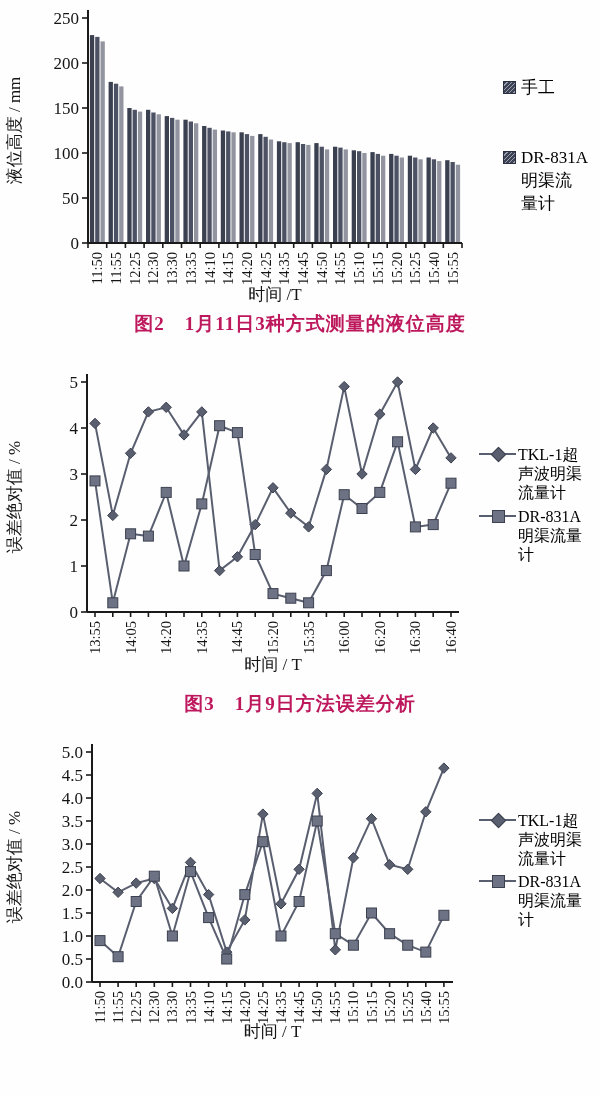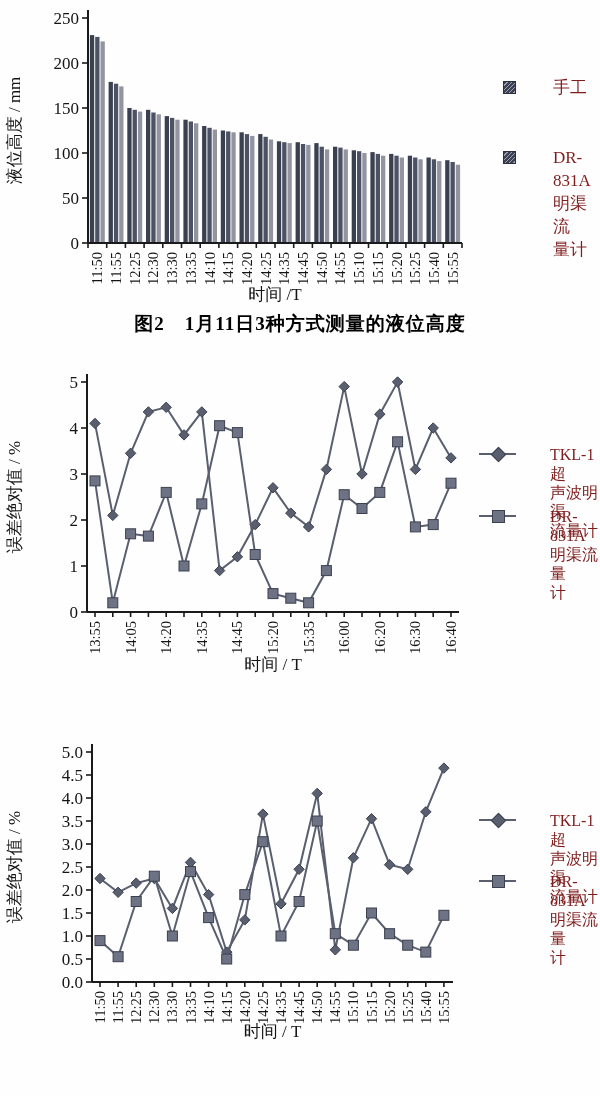--- a/index.html
+++ b/index.html
@@ -3,29 +3,29 @@
 <meta charset="utf-8">
 <style>
   html,body{margin:0;padding:0;background:#ffffff;}
   .page{position:relative;width:600px;height:1096px;background:#fefefe;overflow:hidden;
         font-family:"Liberation Serif","DejaVu Serif",serif;color:#151515;}
   .figure{position:absolute;left:0;width:600px;}
   #fig2{top:0;height:345px;}
   #fig3{top:345px;height:370px;}
   #fig4{top:715px;height:381px;}
   .caption{position:absolute;left:0;right:0;text-align:center;
-           font-weight:700;font-size:19px;letter-spacing:1px;color:#000000;}
+           font-weight:700;font-size:19px;letter-spacing:1px;color:#be185d;}
   #fig2 .caption{top:311px;}
   #fig3 .caption{top:346px;}
   #fig4 .caption{top:337px;}
   .legend{position:absolute;inset:0;pointer-events:none;}
   .legend-item{position:absolute;display:flex;align-items:flex-start;}
   #fig2 .legend-item{left:503px;}
   #fig3 .legend-item,#fig4 .legend-item{left:479px;}
-  .legend-label{font-size:16px;line-height:19px;white-space:pre-line;color:#7f1d1d;margin-left:32px;}
+  .legend-label{font-size:16px;line-height:19px;white-space:pre-line;color:#000000;}
   .legend-label.big{font-size:17px;line-height:23px;}
   .sq-icon{flex:none;width:11px;height:11px;margin:5px 5px 0 0;
            background:repeating-linear-gradient(135deg,#3c4254 0 2px,#9aa0ad 2px 3px);
            border:1px solid #2b3040;}
   .line-icon{flex:none;position:relative;width:37px;height:19px;margin-right:2px;}
   .line-icon .stroke{position:absolute;left:0;right:0;top:8px;height:2px;background:#5a5f70;}
   .marker-diamond{position:absolute;left:14px;top:4px;width:9px;height:9px;
                   background:#5a5f70;border:1px solid #3c4150;transform:rotate(45deg);}
   .marker-square{position:absolute;left:13px;top:3px;width:11px;height:11px;
                  background:#6d7284;border:1px solid #3c4150;}
@@ -282,20 +282,21 @@
       <div class="legend-item" style="top:162px">
         <span class="line-icon">
           <span class="stroke"></span>
             <span class="marker-square"></span>
         </span>
         <span class="legend-label">DR-831A
 明渠流量
 计</span>
       </div>
     </div>
+    <div class="caption">图3　1月9日方法误差分析</div>
   </section>
 
   <section class="figure" id="fig4">
     <svg id="svg-2" width="600" height="335">
         <line x1="100" y1="267" x2="100" y2="272" stroke="#1a1a1a" stroke-width="1.6"></line>
         <text x="105" y="276" text-anchor="end" transform="rotate(-90 105 276)" class="xtick">11:50</text>
         <line x1="118.1" y1="267" x2="118.1" y2="272" stroke="#1a1a1a" stroke-width="1.6"></line>
         <text x="123.1" y="276" text-anchor="end" transform="rotate(-90 123.1 276)" class="xtick">11:55</text>
         <line x1="136.2" y1="267" x2="136.2" y2="272" stroke="#1a1a1a" stroke-width="1.6"></line>
         <text x="141.2" y="276" text-anchor="end" transform="rotate(-90 141.2 276)" class="xtick">12:25</text>

